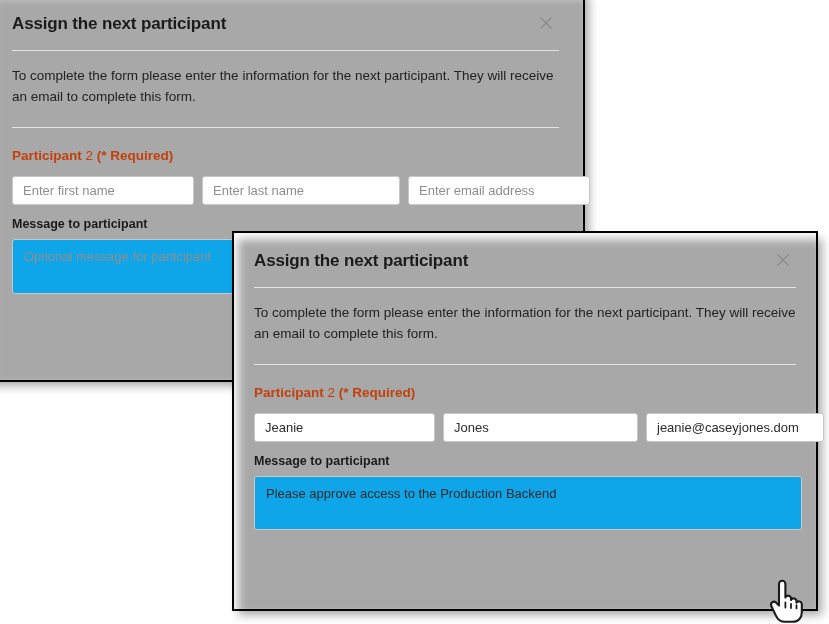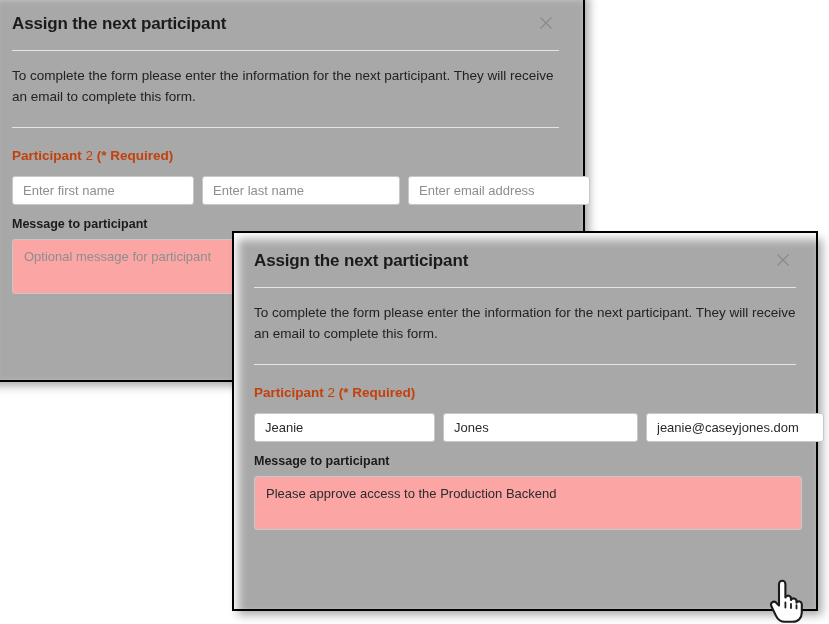--- a/index.html
+++ b/index.html
@@ -148,21 +148,21 @@
     font-weight: bold;
     color: #1b1b1b;
     margin: 12px 0 0 0;
   }
 
   .msg-area {
     box-sizing: border-box;
     margin-top: 8px;
     border: 1px solid #c8c8c8;
     border-radius: 3px;
-    background: #fca5a5;
+    background: #0ea5e9;
     font-family: "Liberation Sans", sans-serif;
     font-size: 13px;
     color: #2b2b2b;
     padding: 9px 11px;
     resize: none;
     outline: none;
     display: block;
   }
   .msg-area::placeholder { color: #8e8e8e; }
 

